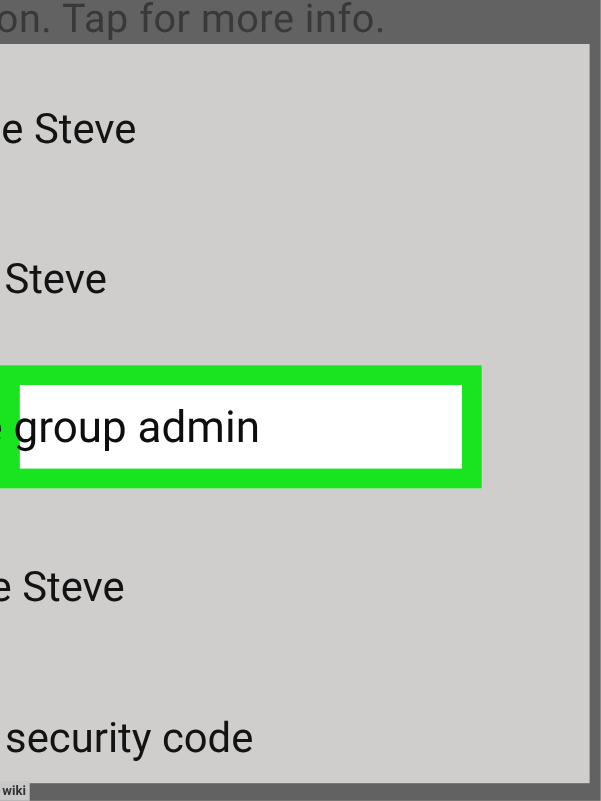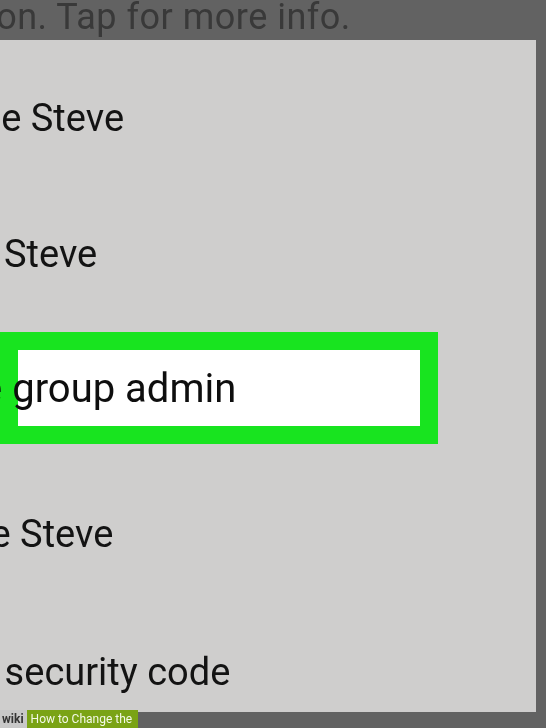--- a/index.html
+++ b/index.html
@@ -126,14 +126,13 @@
   <div class="item i5">
     <span>fy security code</span>
   </div>
 
 </div>
 
 <div class="watermark">
   <div class="wm-l">
     <b>wiki</b>
   </div>
-  <div class="wm-r">How to Change the</div>
 </div>
 
 </body></html>

